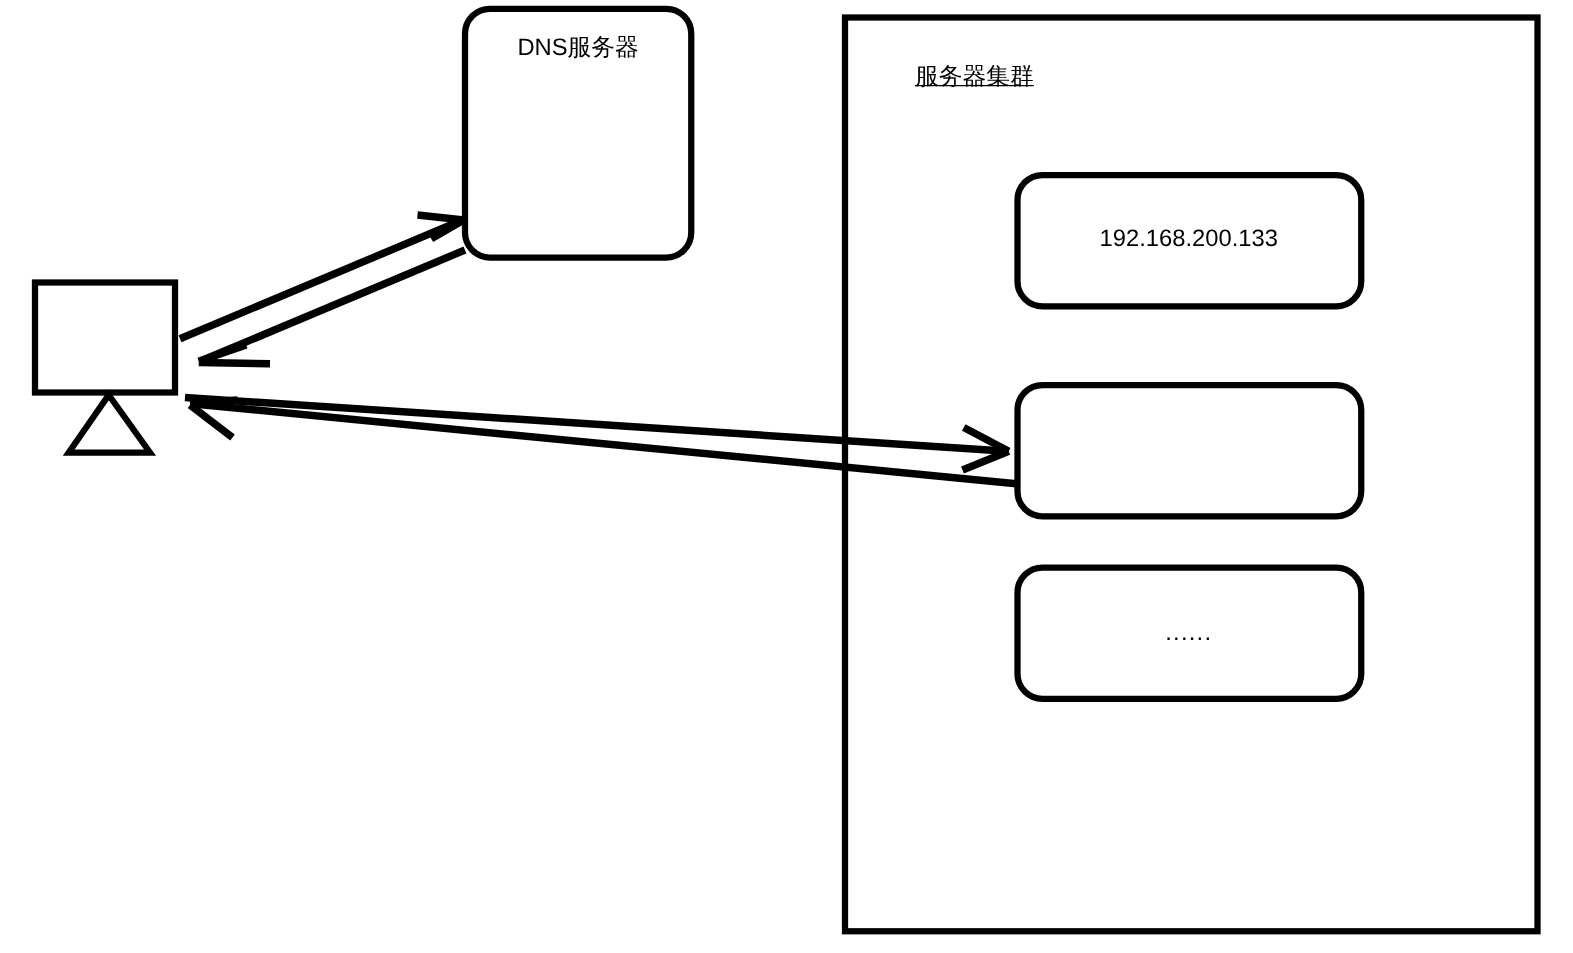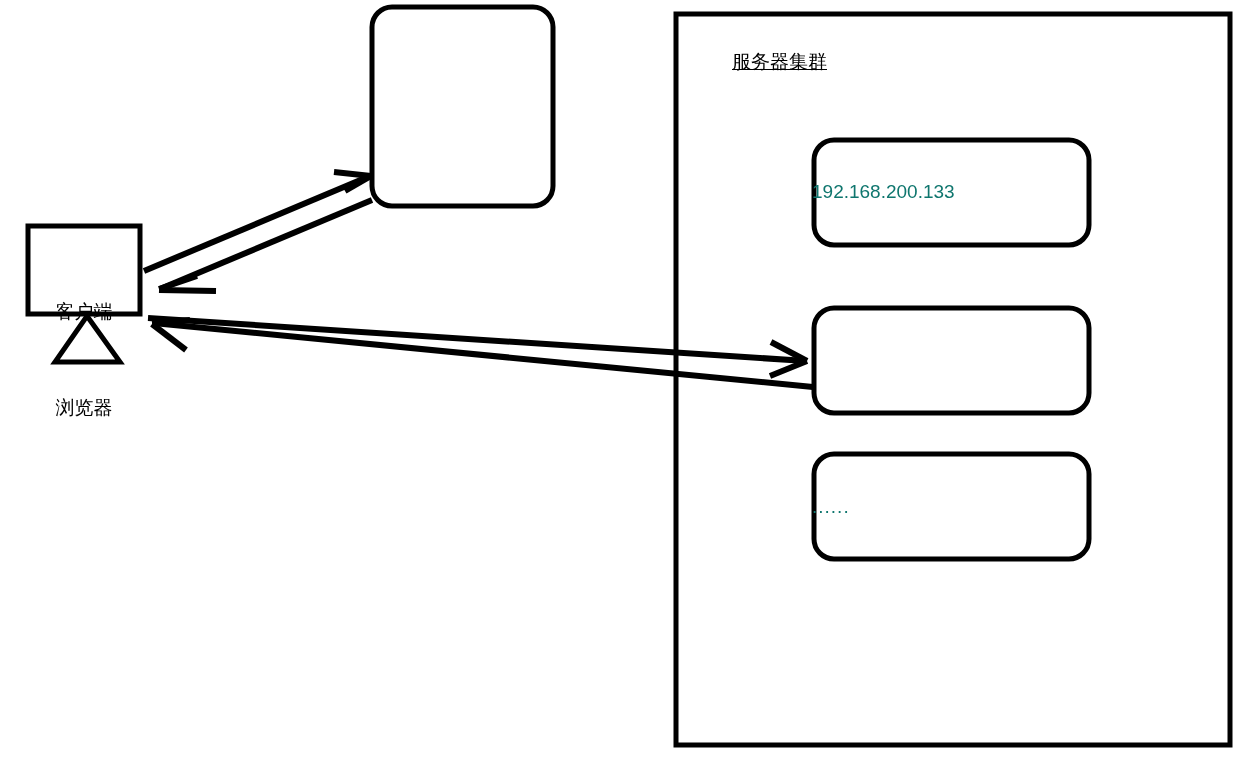--- a/index.html
+++ b/index.html
@@ -48,22 +48,22 @@
     left: 28px;
     top: 232px;
     width: 112px;
     text-align: center;
     line-height: 32px;
   }
   .srv-label {
     position: absolute;
     width: 278px;
     left: 812px;
-    text-align: left;
-    color: #0f766e;
+    text-align: center;
+    color: #000000;
     font-size: 19px;
   }
   #srv-label-0 { top: 181px; }
   #srv-label-1 { top: 350px; }
   #srv-label-2 { top: 496px; letter-spacing: 1px; }
 </style>
 </head>
 <body>
 
 <div id="canvas">
@@ -100,24 +100,21 @@
     </g>
 
     <g>
       <line x1="813" y1="387" x2="153" y2="323" stroke="#000000" stroke-width="6" stroke-linecap="butt"></line>
       <line x1="152" y1="323" x2="190" y2="320" stroke="#000000" stroke-width="6" stroke-linecap="butt"></line>
       <line x1="152" y1="324" x2="186" y2="350" stroke="#000000" stroke-width="6" stroke-linecap="butt"></line>
     </g>
 
   </svg>
 
+  <div class="node-label" id="dns-label">DNS服务器</div>
 
   <div class="node-label" id="cluster-label">服务器集群</div>
 
-  <div class="node-label" id="client-label">
-    <div>客户端</div>
-    <div>浏览器</div>
-  </div>
 
   <div class="srv-label" id="srv-label-0">192.168.200.133</div>
   <div class="srv-label" id="srv-label-2">......</div>
 
 </div>
 
 </body></html>

